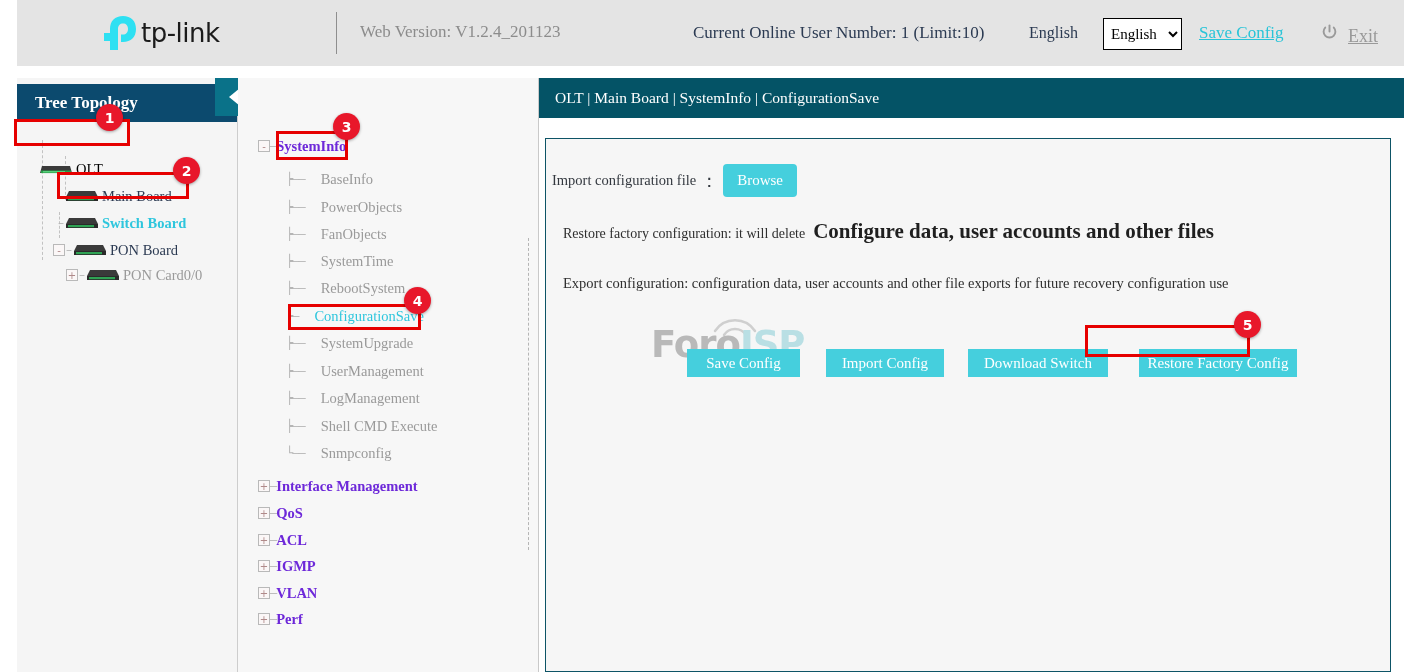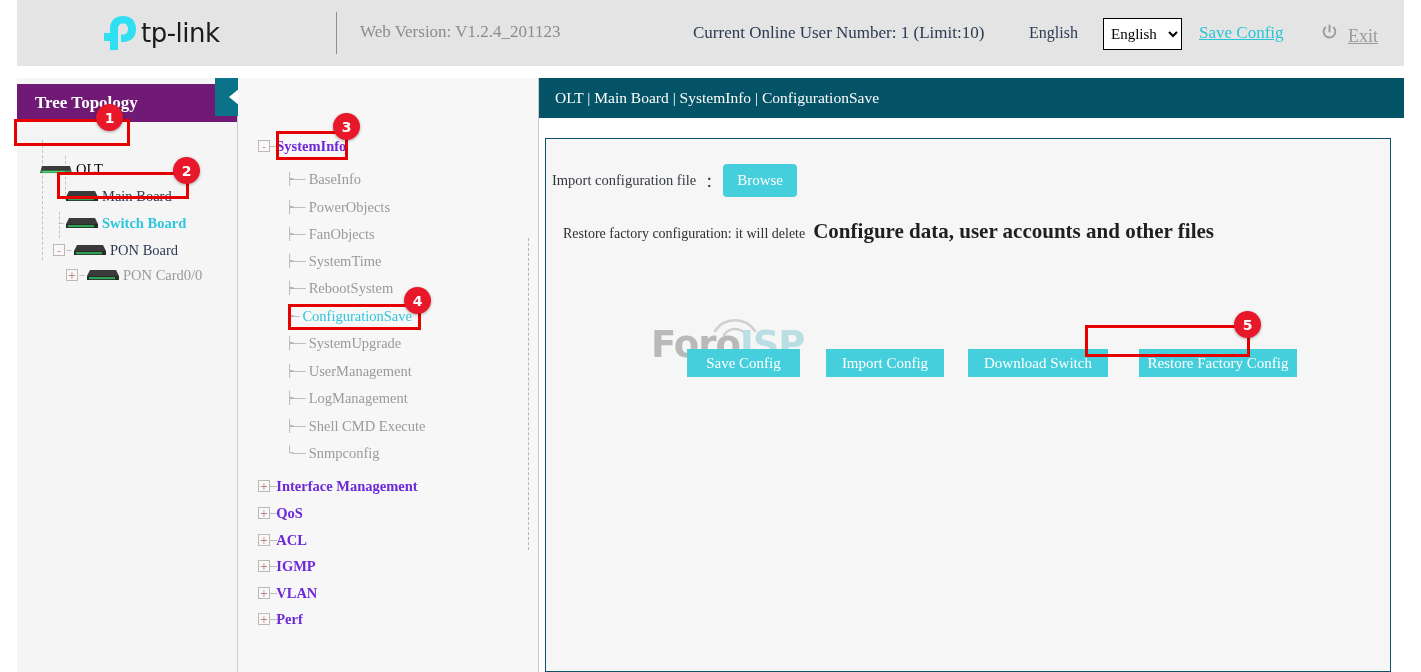--- a/index.html
+++ b/index.html
@@ -135,21 +135,21 @@
     height: 594px;
     background: #f5f5f5;
     border-right: 1px solid #cdcdcd;
   }
   .tree-header {
     position: absolute;
     left: 0;
     top: 6px;
     width: 220px;
     height: 38px;
-    background: #701a75;
+    background: #0c4a6e;
   }
   .tree-header-title {
     position: absolute;
     left: 18px;
     top: 9px;
     font-size: 17px;
     font-weight: bold;
     color: #ffffff;
   }
   .collapse-btn {
@@ -222,21 +222,21 @@
     position: absolute;
     display: flex;
     align-items: center;
     height: 18px;
     white-space: nowrap;
     cursor: pointer;
   }
   .nav-child .nlabel {
     font-size: 14.5px;
     color: #9a9a9a;
-    margin-left: 4px;
+    margin-left: 16px;
   }
   .nav-child.active .nlabel { color: #2ec6dd; }
   .nav-vline {
     position: absolute;
     left: 290px;
     top: 160px;
     width: 0;
     border-left: 1px dashed #b5b5b5;
     height: 312px;
   }
@@ -584,20 +584,21 @@
         <span class="import-label">Import configuration file</span>
         <span class="colon-big">：</span>
         <button class="btn btn-browse">Browse</button>
       </div>
 
       <div class="restore-line">
         <span class="restore-small">Restore factory configuration: it will delete</span>
         <span class="restore-big">Configure data, user accounts and other files</span>
       </div>
 
+      <div class="export-line">Export configuration: configuration data, user accounts and other file exports for future recovery configuration use</div>
 
       <div class="watermark">
         <svg class="wm-arc" width="52" height="26" viewBox="0 0 52 26">
           <path d="M6 20 A24 24 0 0 1 46 20" stroke="#cfcfcf" stroke-width="2.5" fill="none" stroke-linecap="round"></path>
           <path d="M15 24 A13 13 0 0 1 37 24" stroke="#cfcfcf" stroke-width="2.5" fill="none" stroke-linecap="round"></path>
         </svg>
         <div class="wm-text">
           <span class="wm-foro">Foro</span><span class="wm-isp">ISP</span>
         </div>
       </div>

